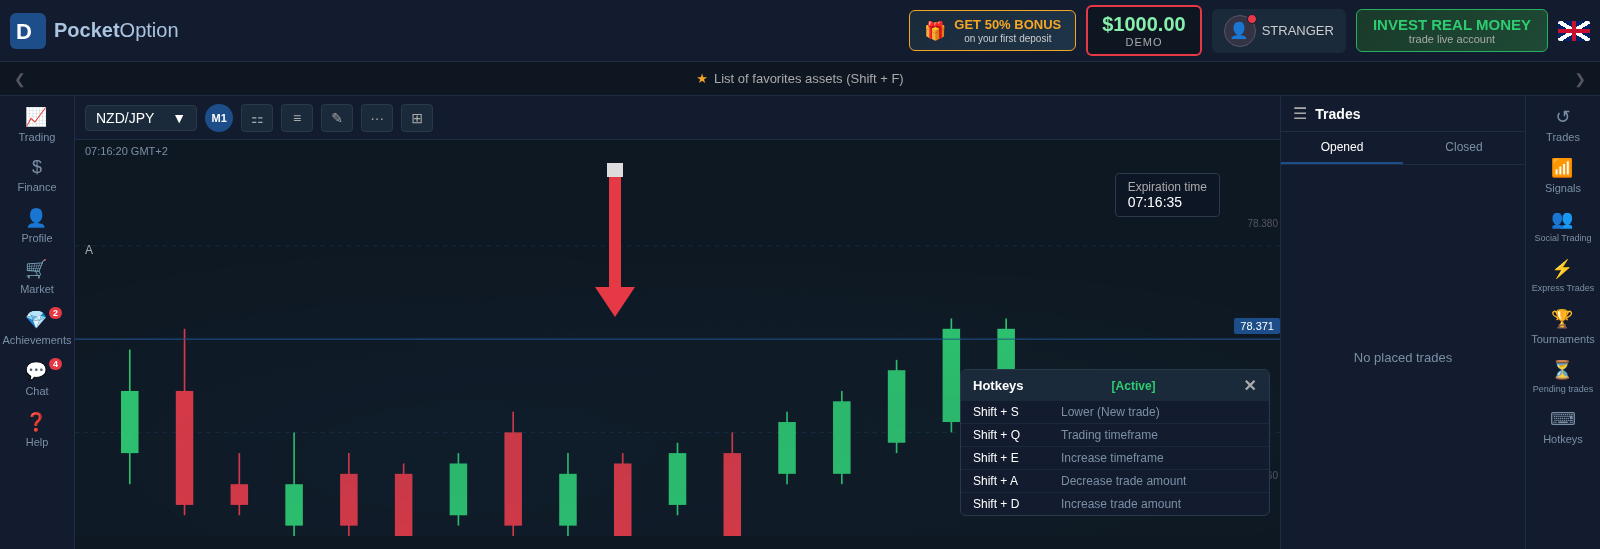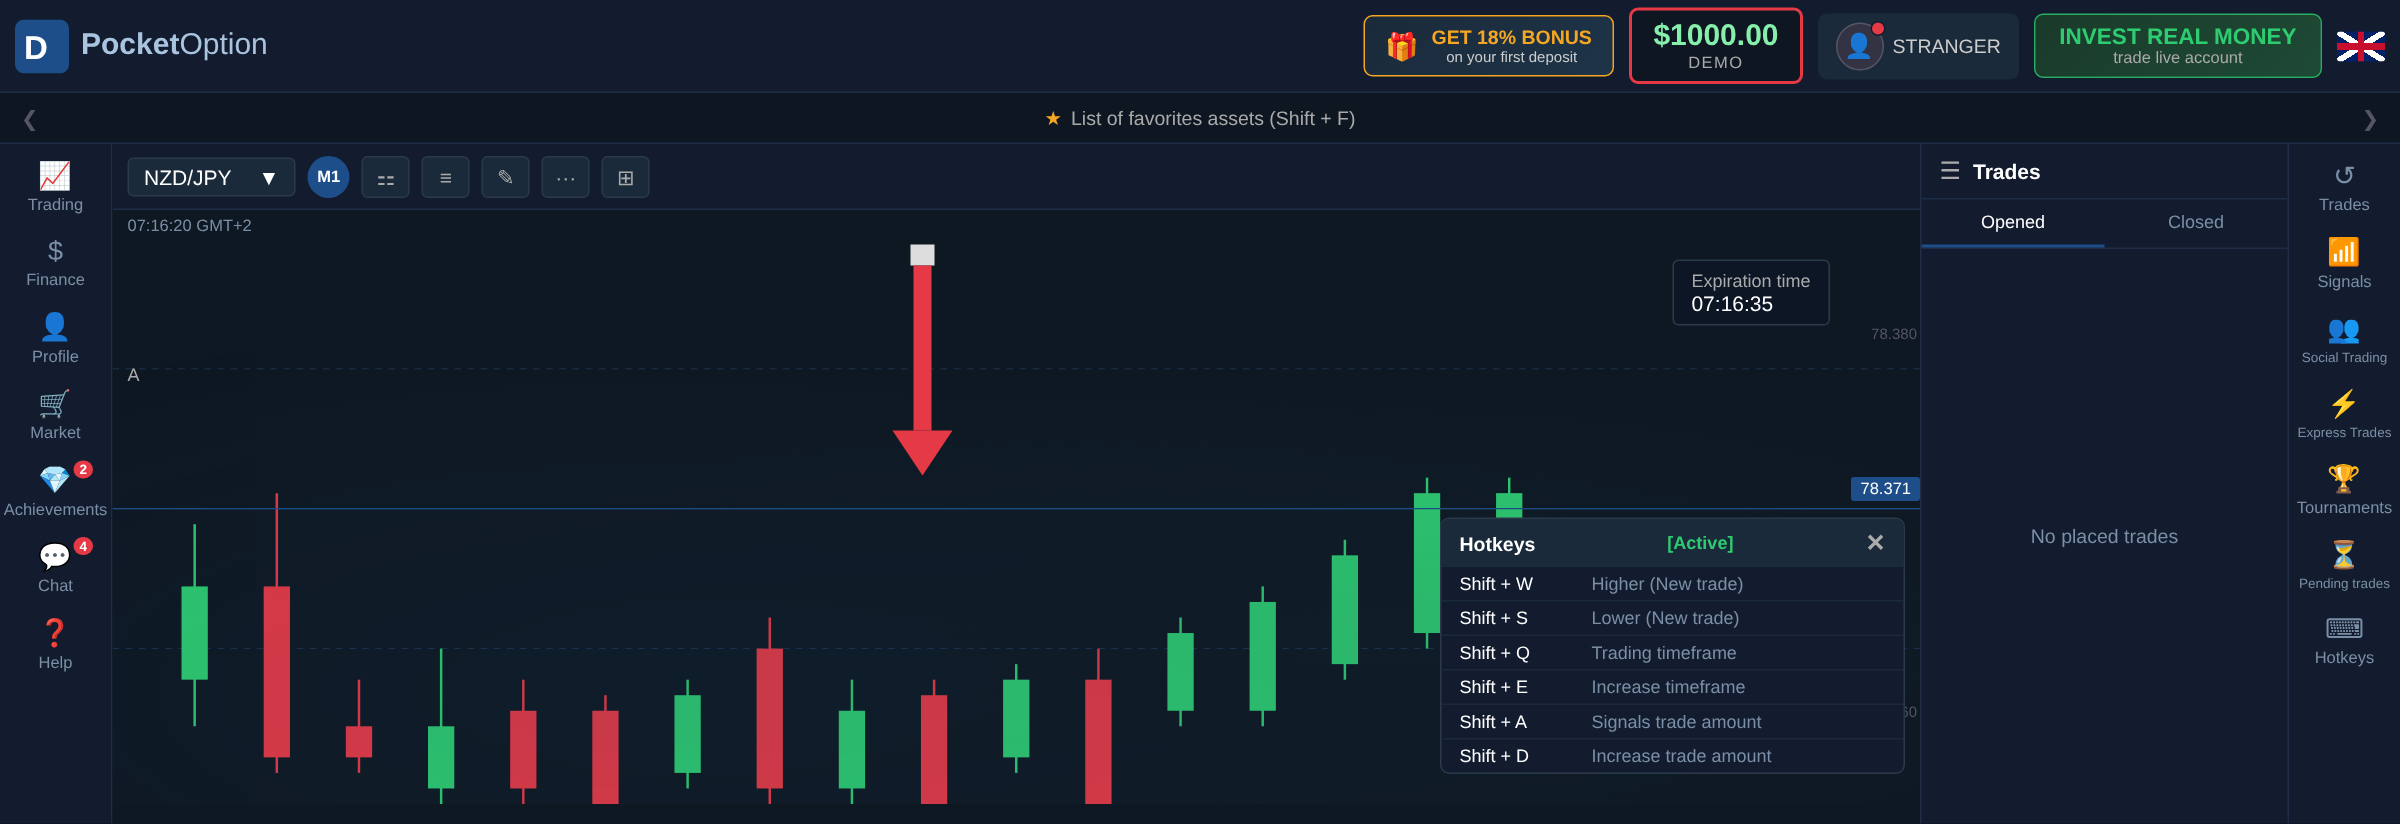--- a/index.html
+++ b/index.html
@@ -385,21 +385,21 @@
       <text x="6" y="26" font-size="22" font-weight="bold" fill="#fff">D</text>
     </svg>
     <span class="logo-text">
       <span style="font-weight:bold;">Pocket</span><span>Option</span>
     </span>
   </div>
   <div class="header-right">
     <button class="bonus-btn">
       <span class="gift-icon">🎁</span>
       <div>
-        <div class="bonus-text">GET 18% BONUS</div>
+        <div class="bonus-text">GET 50% BONUS</div>
         <div class="bonus-sub">on your first deposit</div>
       </div>
     </button>
     <div class="demo-balance">
       <div class="amount">$1000.00</div>
       <div class="demo-label">DEMO</div>
     </div>
     <button class="user-btn">
       <div class="avatar-circle">
         👤
@@ -570,40 +570,36 @@
         <div style="width:12px; flex:1; background:#e63946; min-height:110px;"></div>
         <div style="width:0; height:0; border-left:20px solid transparent; border-right:20px solid transparent; border-top:30px solid #e63946;"></div>
       </div>
 
       
       <div class="hotkeys-panel">
         <div class="hotkeys-header">
           <span>Hotkeys</span>
           <span class="hotkeys-active">[Active]</span>
           <span class="hotkeys-close">✕</span>
-        </div>
-        <div class="hotkeys-row">
-          <span class="hotkeys-key">Shift + W</span>
-          <span class="hotkeys-desc">Higher (New trade)</span>
         </div>
         <div class="hotkeys-row">
           <span class="hotkeys-key">Shift + S</span>
           <span class="hotkeys-desc">Lower (New trade)</span>
         </div>
         <div class="hotkeys-row">
           <span class="hotkeys-key">Shift + Q</span>
           <span class="hotkeys-desc">Trading timeframe</span>
         </div>
         <div class="hotkeys-row">
           <span class="hotkeys-key">Shift + E</span>
           <span class="hotkeys-desc">Increase timeframe</span>
         </div>
         <div class="hotkeys-row">
           <span class="hotkeys-key">Shift + A</span>
-          <span class="hotkeys-desc">Signals trade amount</span>
+          <span class="hotkeys-desc">Decrease trade amount</span>
         </div>
         <div class="hotkeys-row">
           <span class="hotkeys-key">Shift + D</span>
           <span class="hotkeys-desc">Increase trade amount</span>
         </div>
       </div>
     </div>
   </div>
 
   <div class="panel-right">

